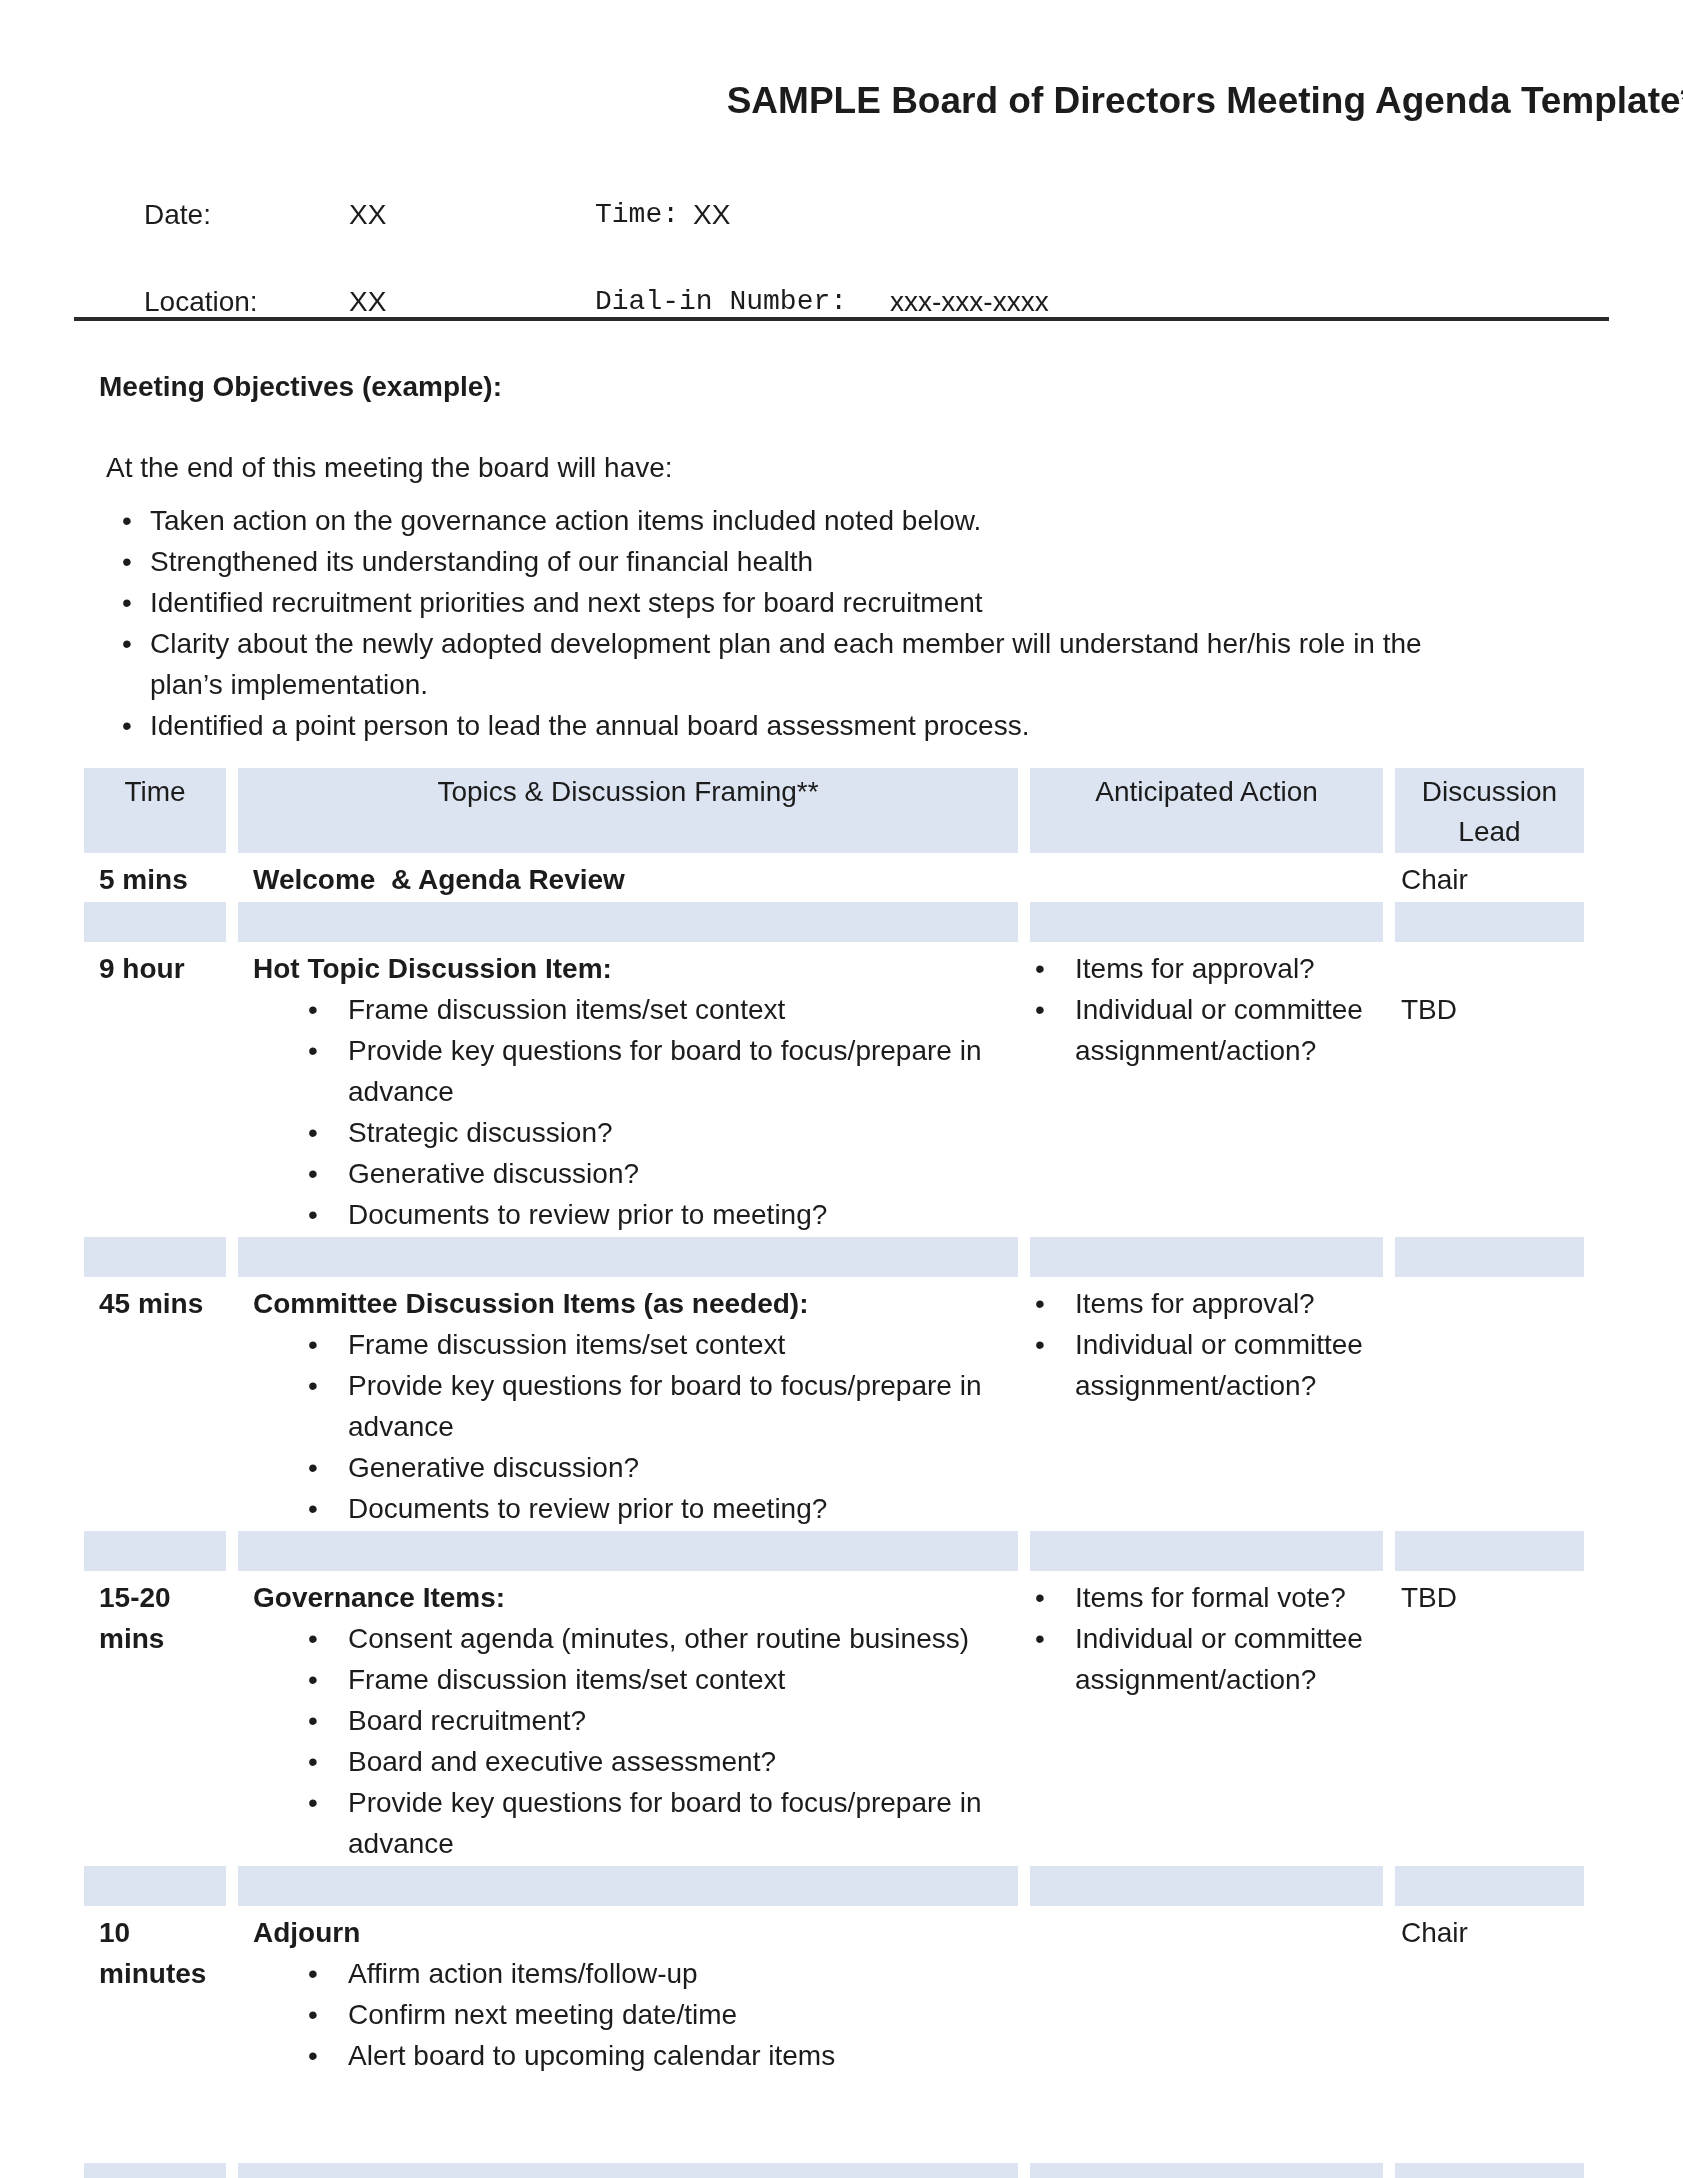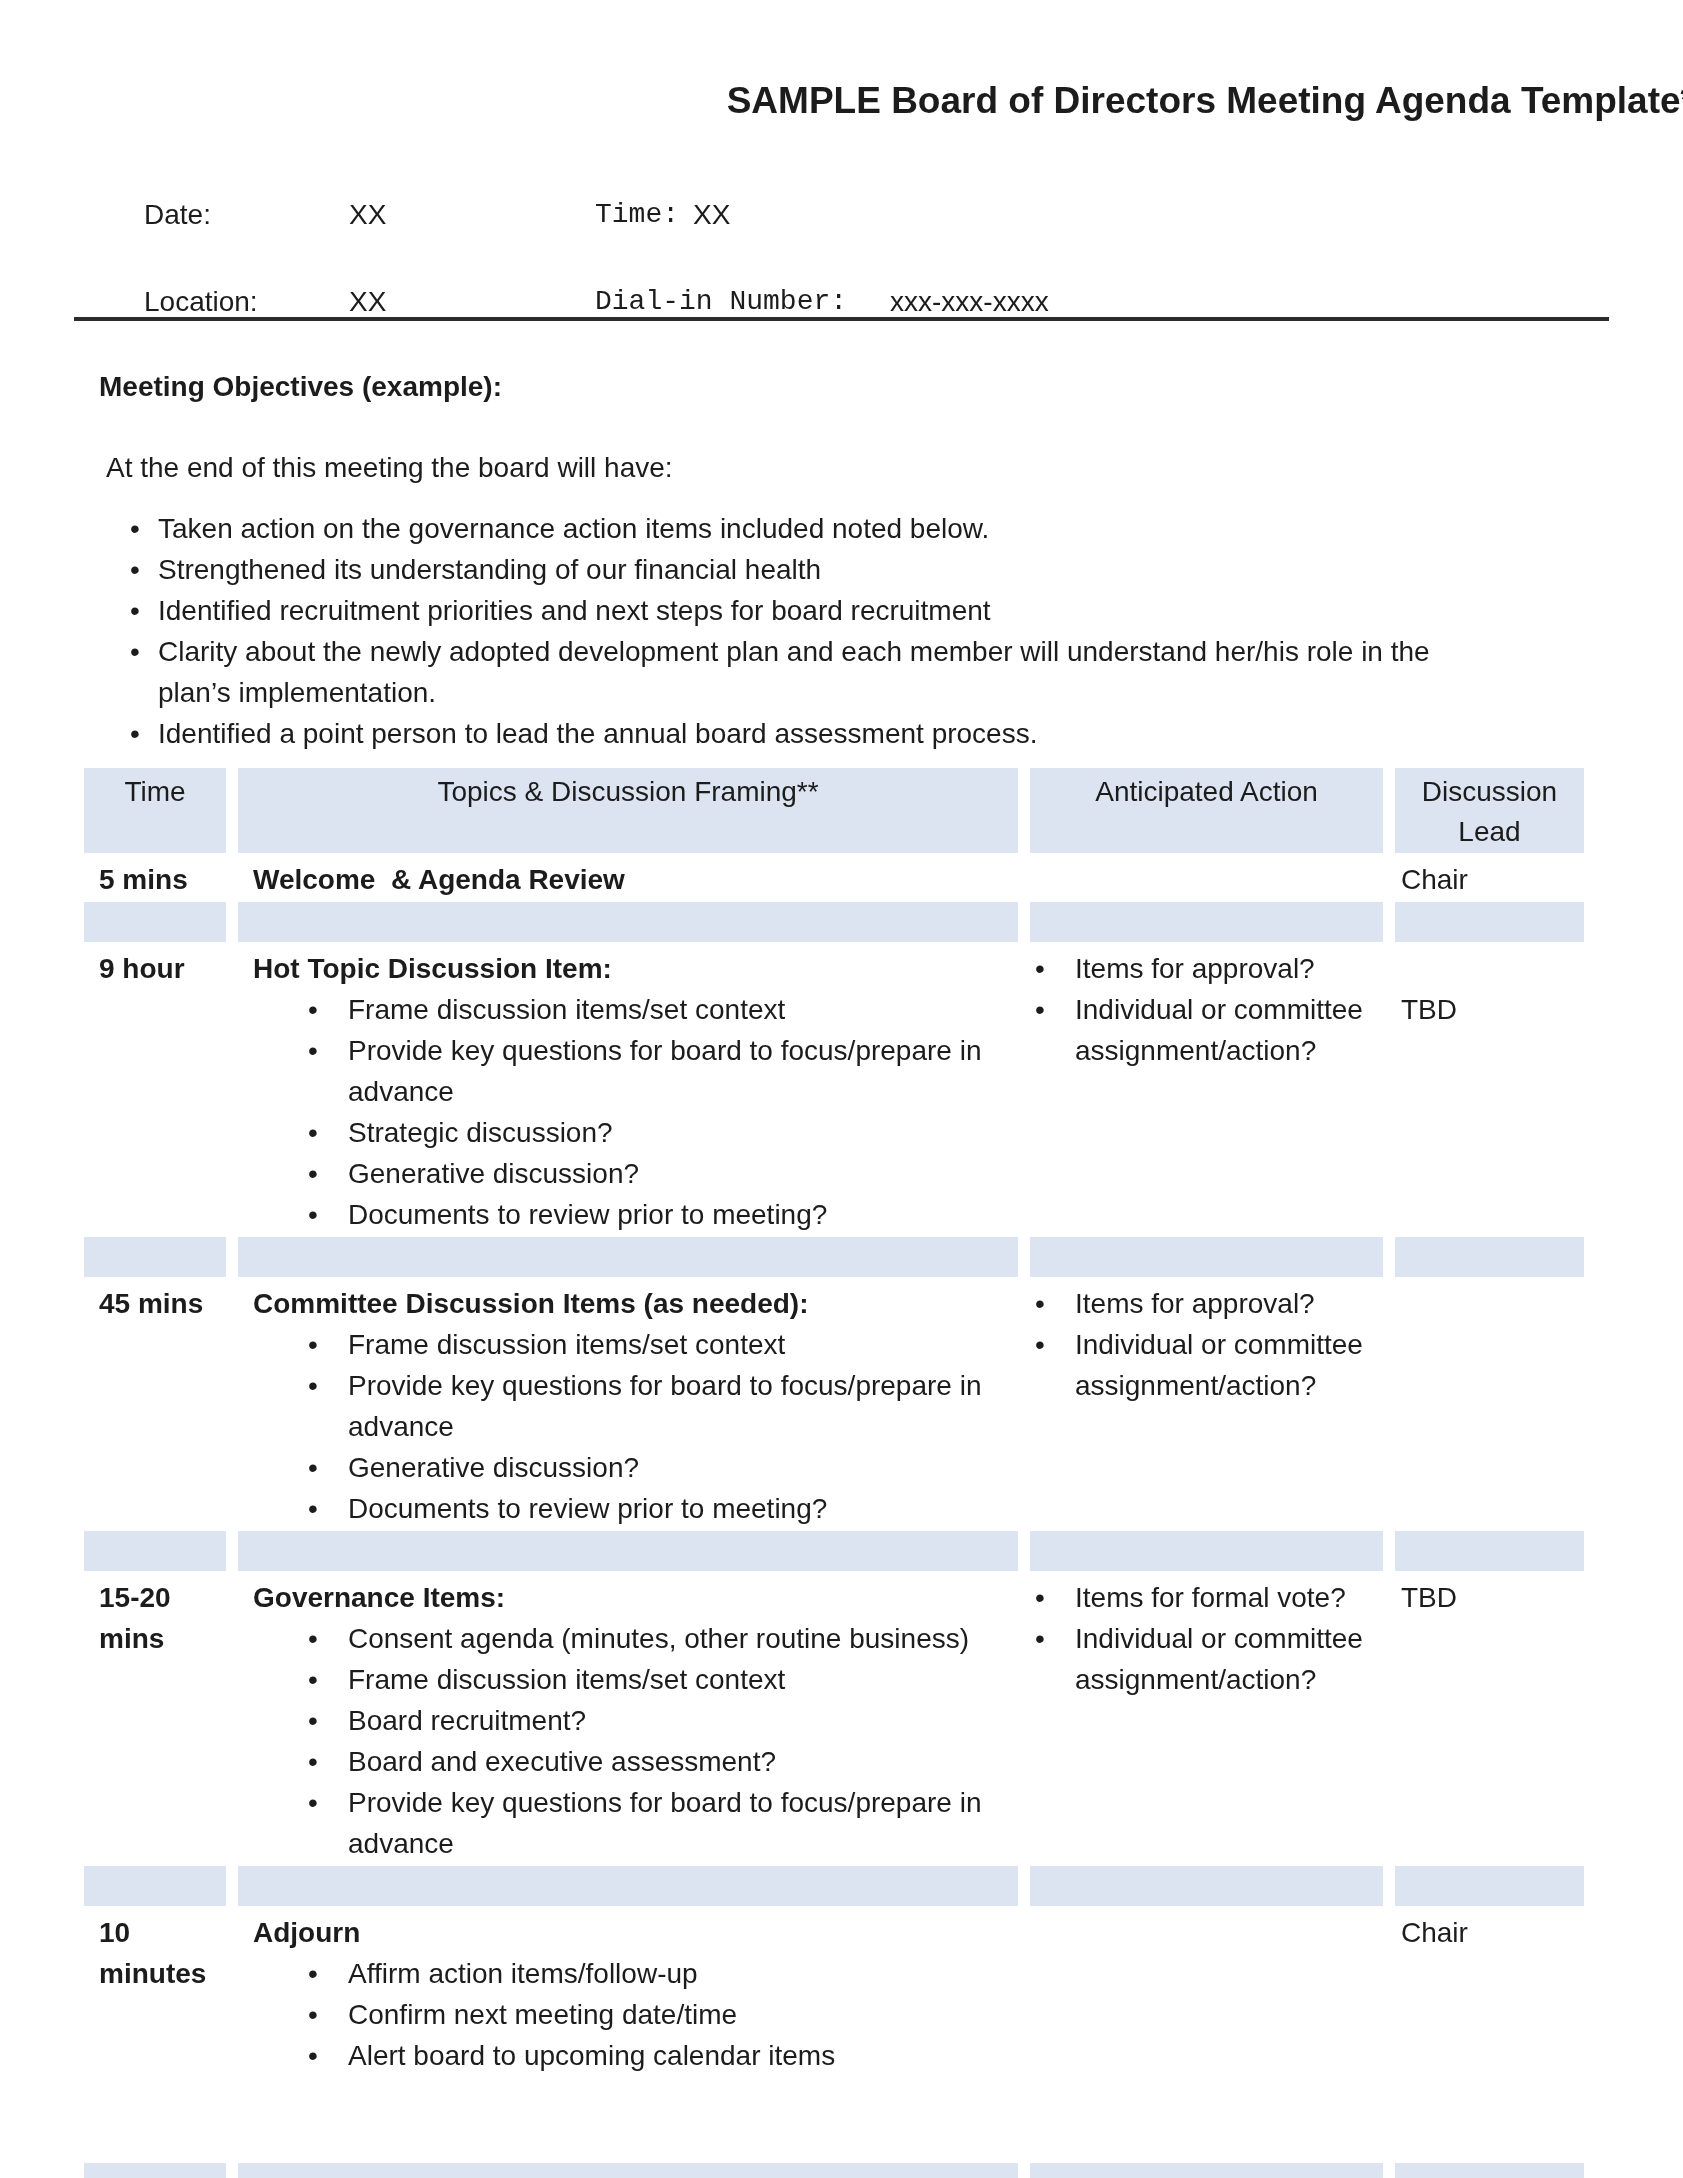--- a/index.html
+++ b/index.html
@@ -17,21 +17,21 @@
   .meta-row1{top:194px;}
   .meta-row2{top:281px;}
   .m-label1{position:absolute; left:99px;margin-left:45px;}
   .m-value1{position:absolute; left:349px;}
   .m-label2{position:absolute; left:595px;font-family:Liberation Mono, monospace;}
   .m-value2a{position:absolute; left:693px;}
   .m-value2b{position:absolute; left:890px;}
   .rule{position:absolute; top:317px; left:74px; width:1535px; border-top:4px solid #2b2b2b;}
   .obj-heading{position:absolute; top:366px; left:99px; font-weight:bold;}
   .obj-intro{position:absolute; top:447px; left:106px;}
-  .obj-list{position:absolute; top:492px; left:114px; width:1376px; margin:16px; padding:0; list-style:none;}
+  .obj-list{position:absolute; top:492px; left:114px; width:1376px; margin:8px; padding:0; list-style:none;}
   .obj-list li{position:relative; padding-left:28px; margin:0;}
   .obj-list li::before{content:"\2022"; position:absolute; left:0; top:0;}
   
   .agenda{position:absolute; top:768px; left:84px; width:1500px;}
   .trow{display:grid; grid-template-columns:142px 780px 353px 189px; column-gap:12px;}
   .cell{min-height:100%;}
   .shade .cell{background:#dbe4f0;}
   .thead{height:85px;}
   .thead .cell{
     background:#dbe4f0; font-weight:normal; text-align:center;

